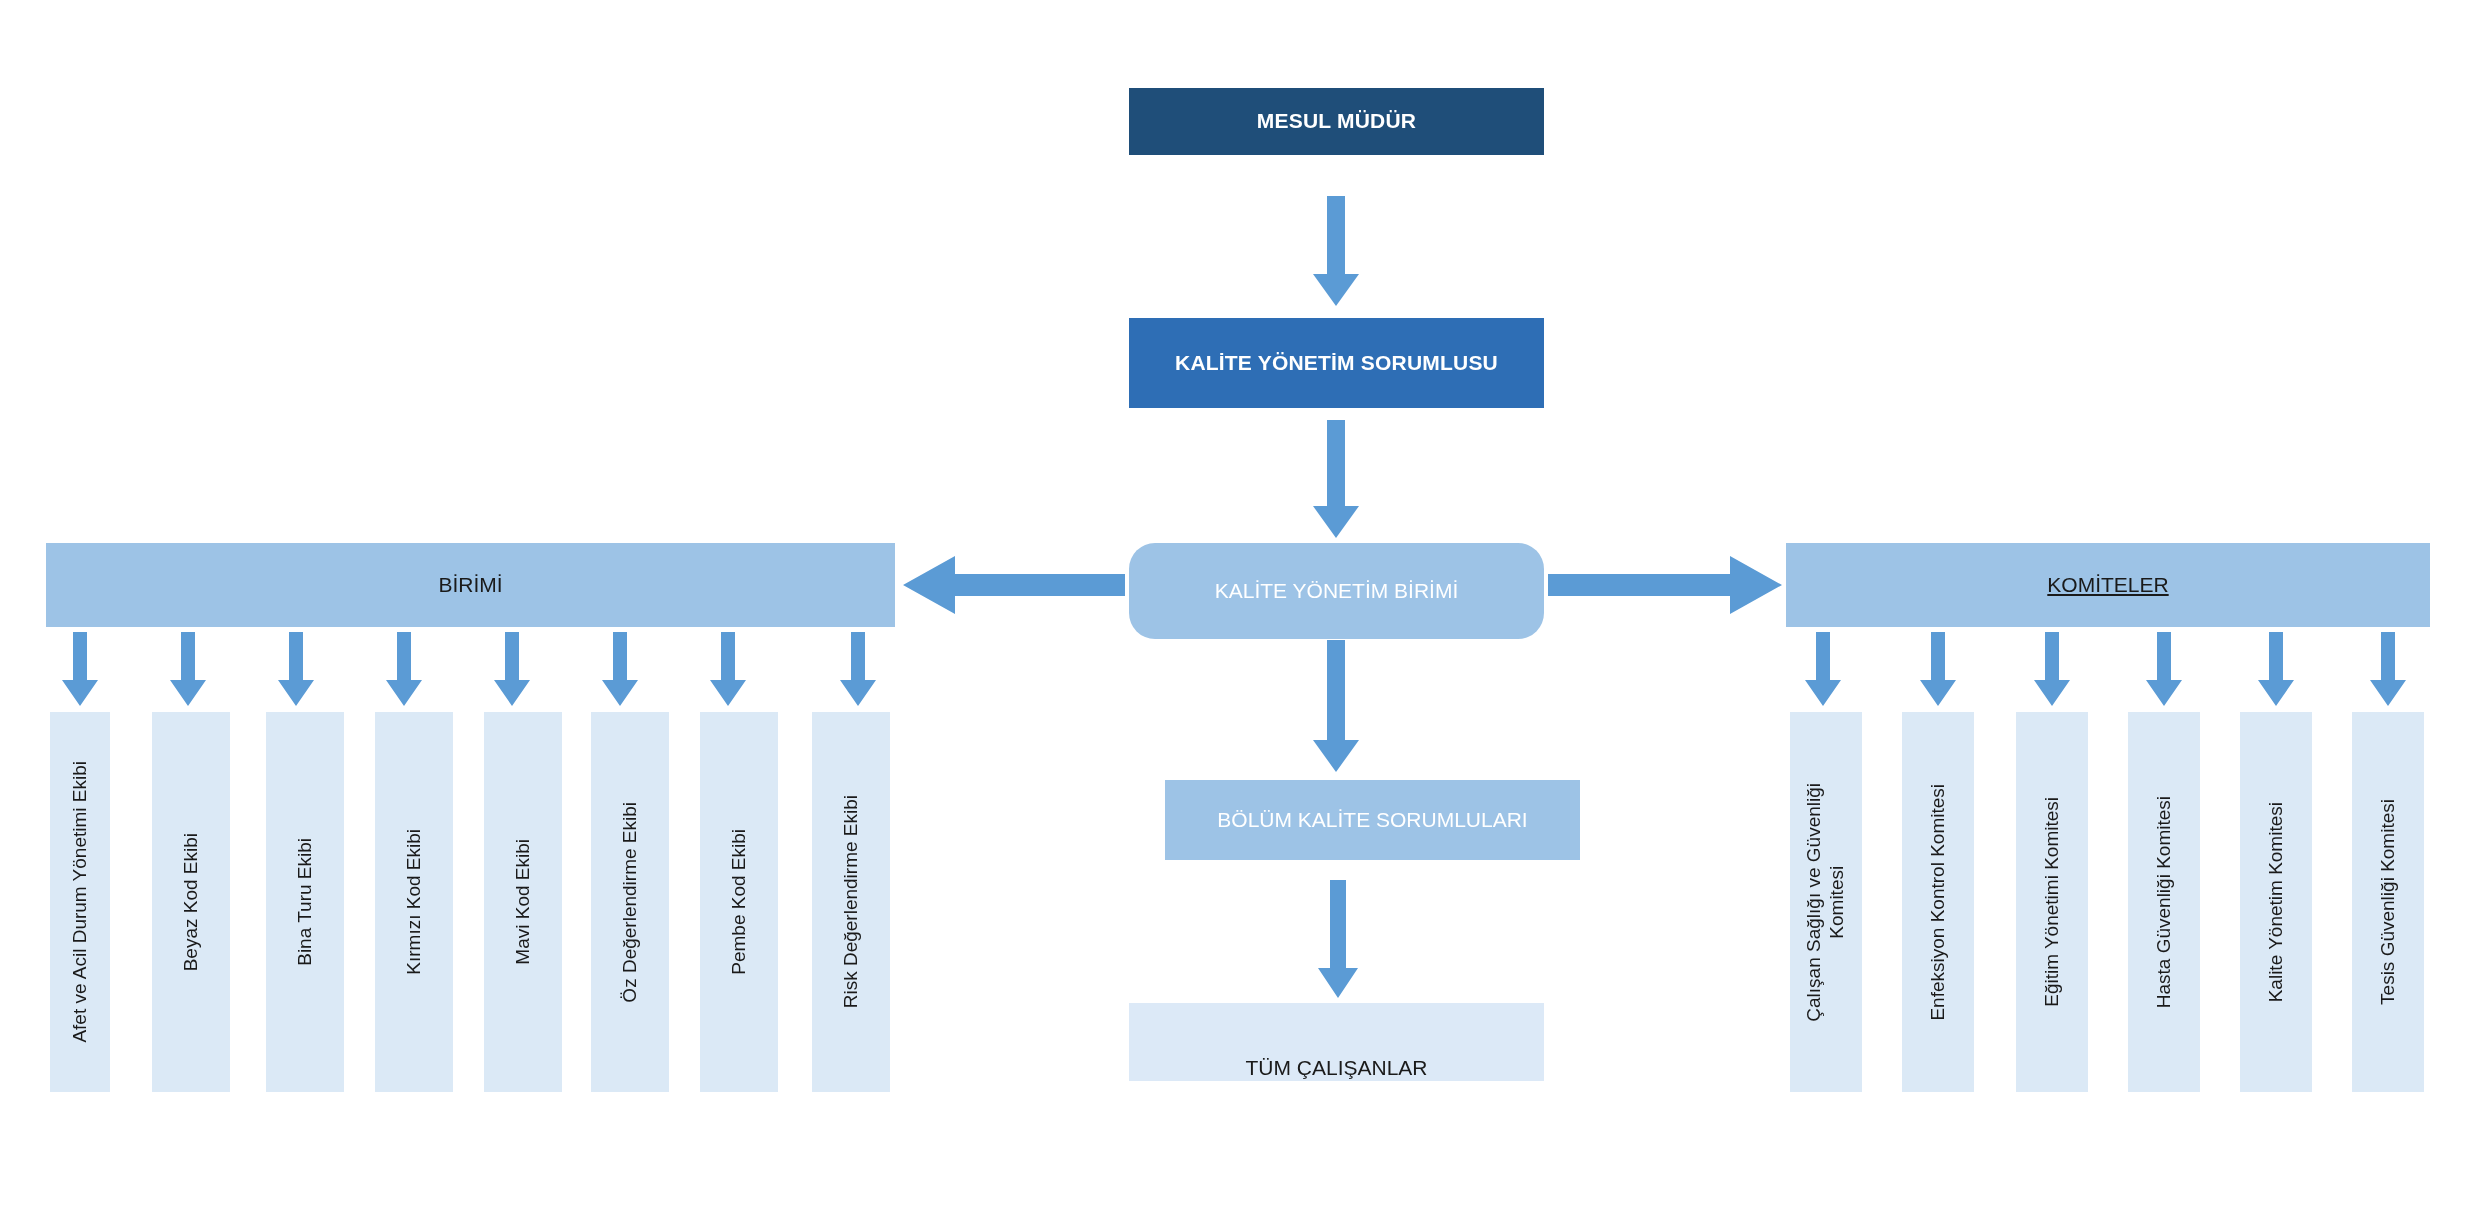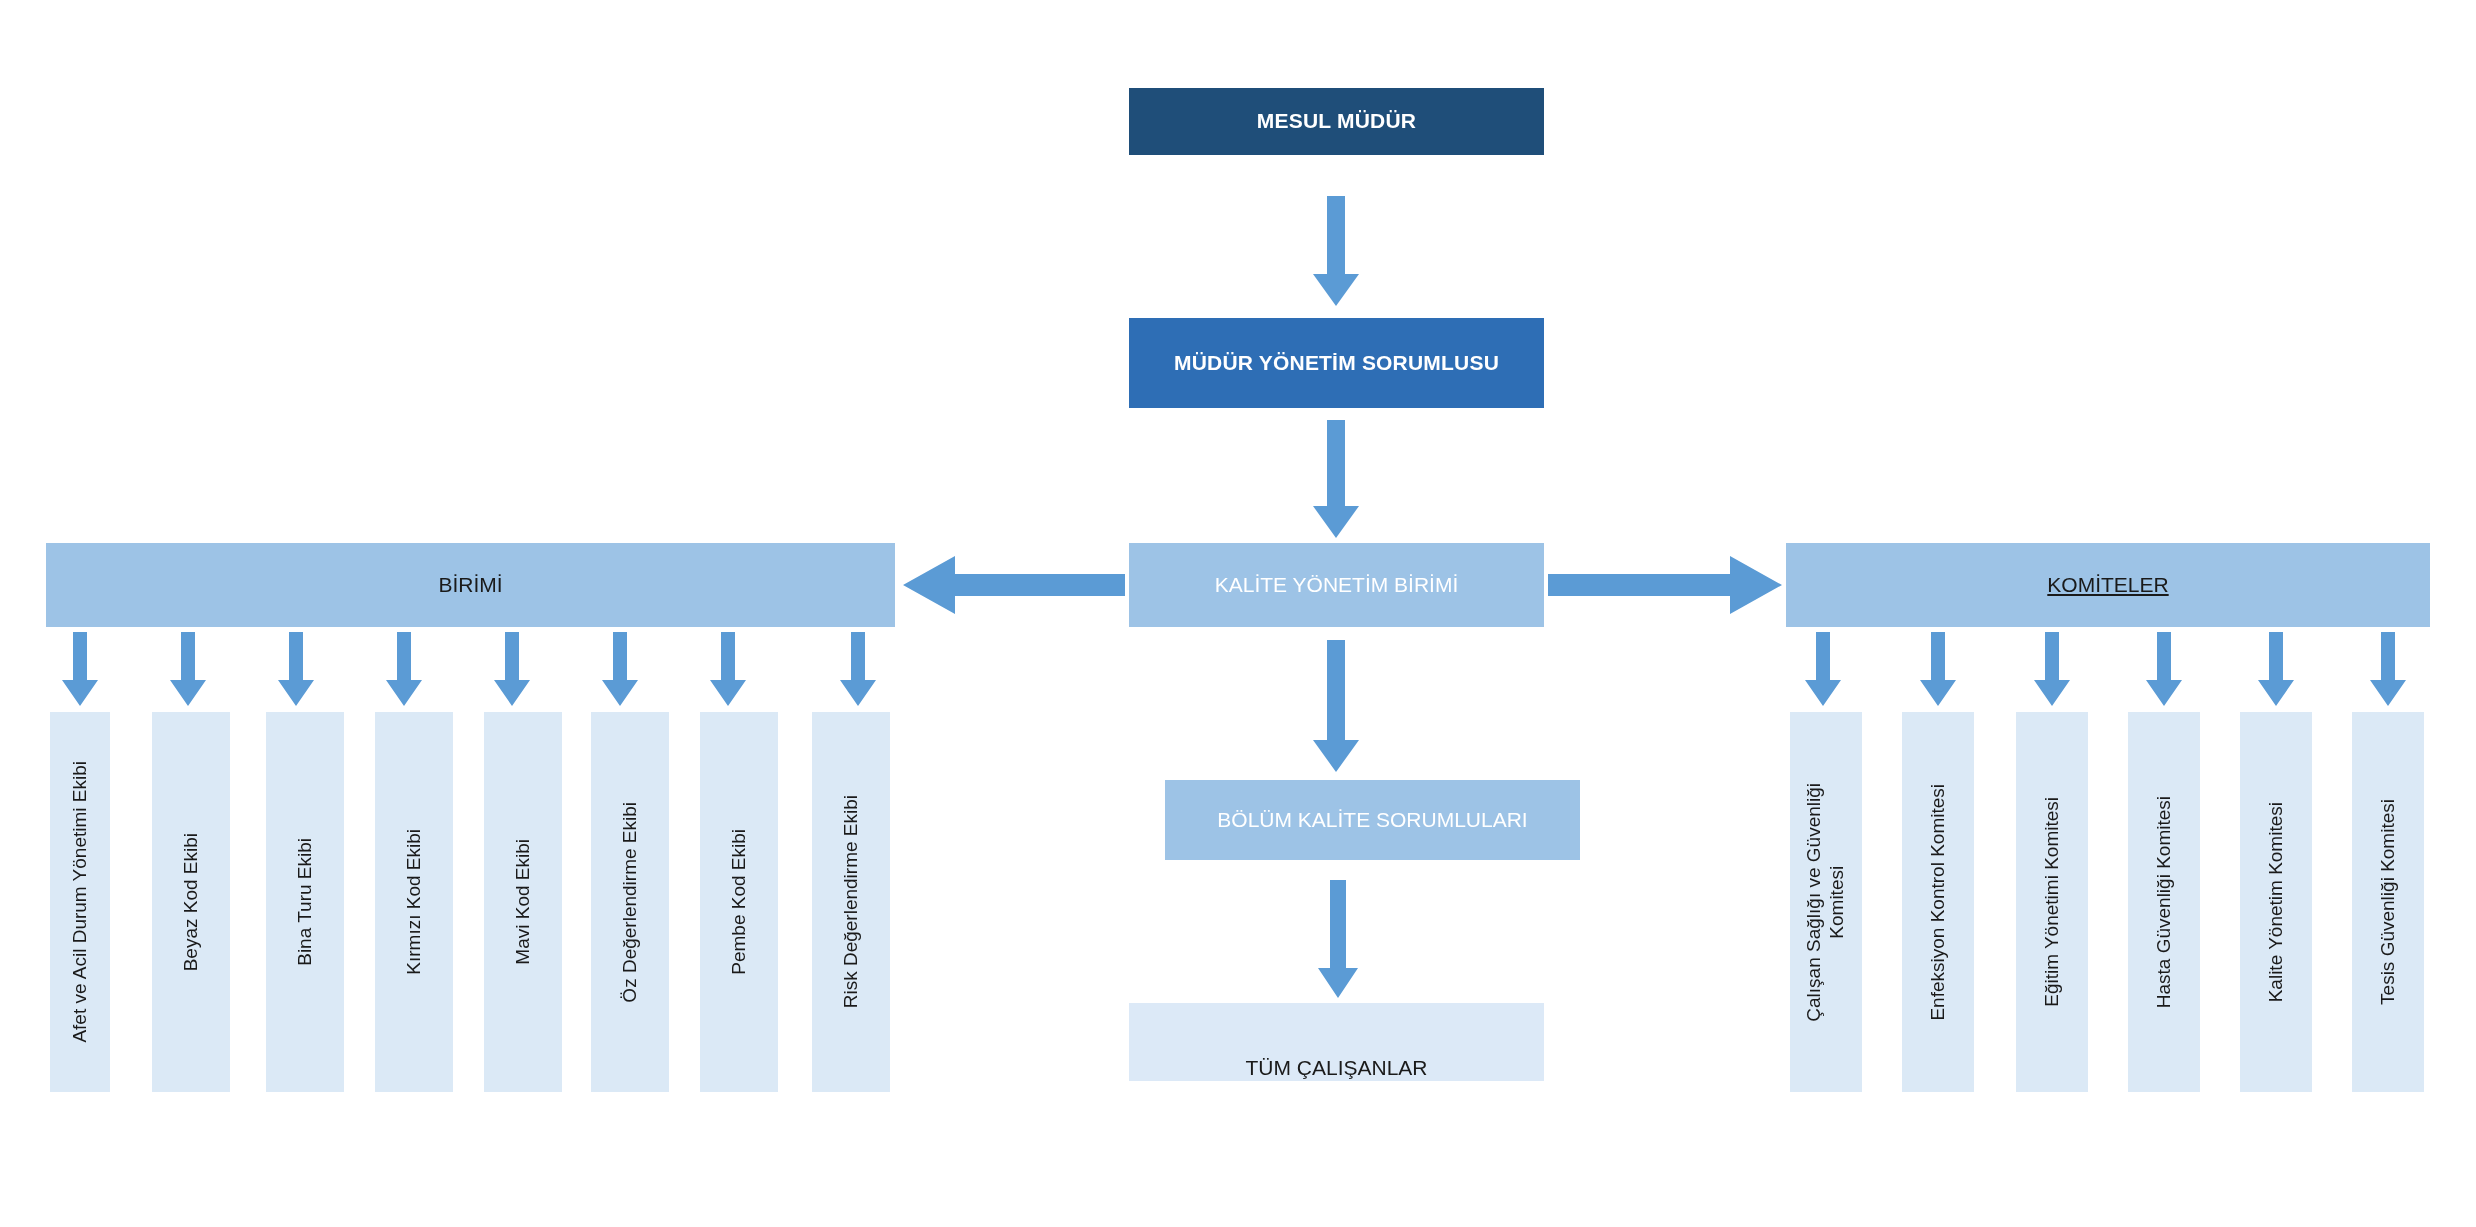--- a/index.html
+++ b/index.html
@@ -97,30 +97,30 @@
     <span>MESUL MÜDÜR</span>
   </div>
 
   <div class="arrow" style="left:1313px; top:196px;">
     <svg width="46" height="110" viewBox="0 0 46 110">
       <path d="M14,0 H32 V78 H46 L23,110 L0,78 H14 Z" fill="#5b9bd5"></path>
     </svg>
   </div>
 
   <div class="box box-kalite-sorumlusu" style="left:1129px; top:318px; width:415px; height:90px;">
-    <span>MÜDÜR YÖNETİM SORUMLUSU</span>
+    <span>KALİTE YÖNETİM SORUMLUSU</span>
   </div>
 
   <div class="arrow" style="left:1313px; top:420px;">
     <svg width="46" height="118" viewBox="0 0 46 118">
       <path d="M14,0 H32 V86 H46 L23,118 L0,86 H14 Z" fill="#5b9bd5"></path>
     </svg>
   </div>
 
-  <div class="box box-mid-light" style="left:1129px; top:543px; width:415px; height:84px;">
+  <div class="box box-mid-light" style="left:1129px; top:543px; width:415px; height:96px;border-radius:26px;">
     <span>KALİTE YÖNETİM BİRİMİ</span>
   </div>
 
   <div class="box box-wide-light" style="left:46px; top:543px; width:849px; height:84px;">
     <span>BİRİMİ</span>
   </div>
 
   <div class="arrow" style="left:903px; top:556px;">
     <svg width="222" height="58" viewBox="0 0 222 58">
       <path d="M222,18 H52 V0 L0,29 L52,58 V40 H222 Z" fill="#5b9bd5"></path>

